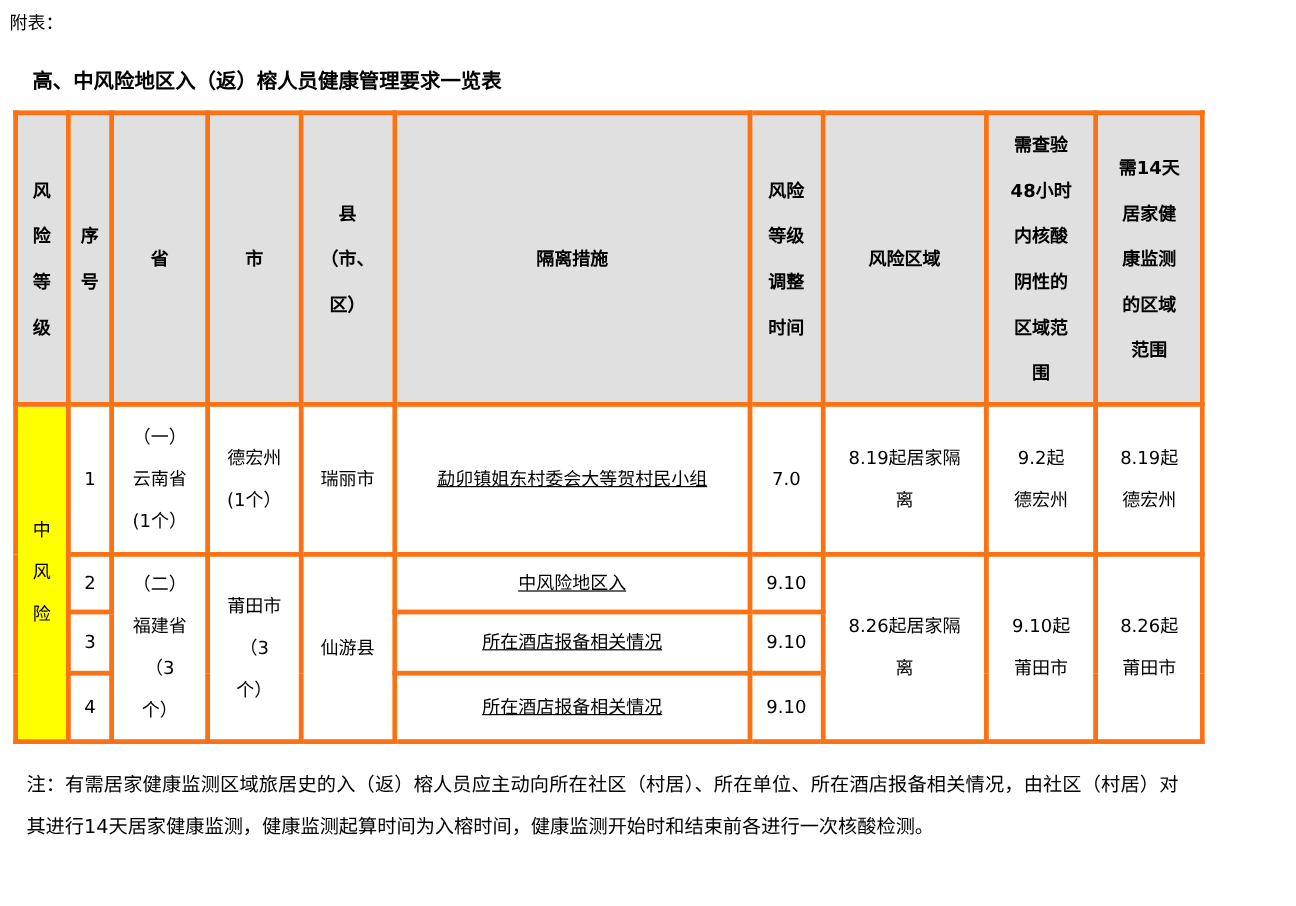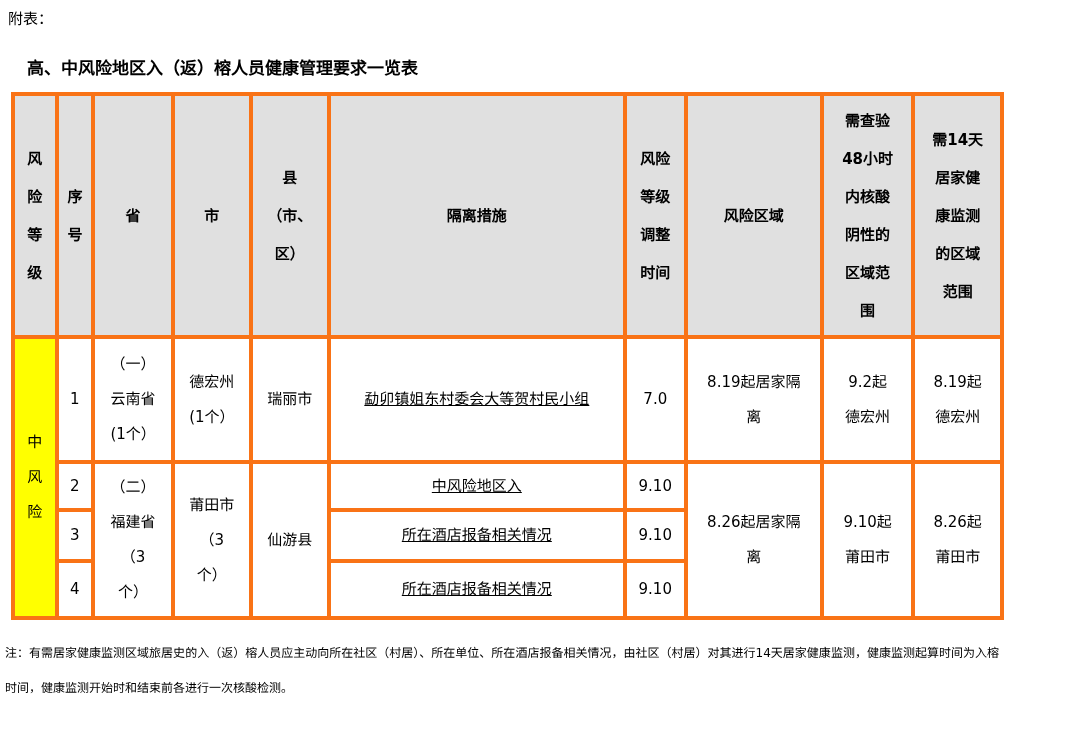--- a/index.html
+++ b/index.html
@@ -65,22 +65,22 @@
     line-height: 45px;
     font-size: 16px;
   }
   td.cell-area {
     text-align: left;
     padding: 0 8px;
     text-decoration: underline;
   }
   .note {
     margin-top: 16px;
-    padding: 0 5px;
-    font-size: 12px;
+    padding: 0 22px;
+    font-size: 16px;
     line-height: 35px;
     text-align: justify;
   }
 </style>
 </head>
 <body>
 
 <div class="page">
 
   <div class="attach-label">附表：</div>

